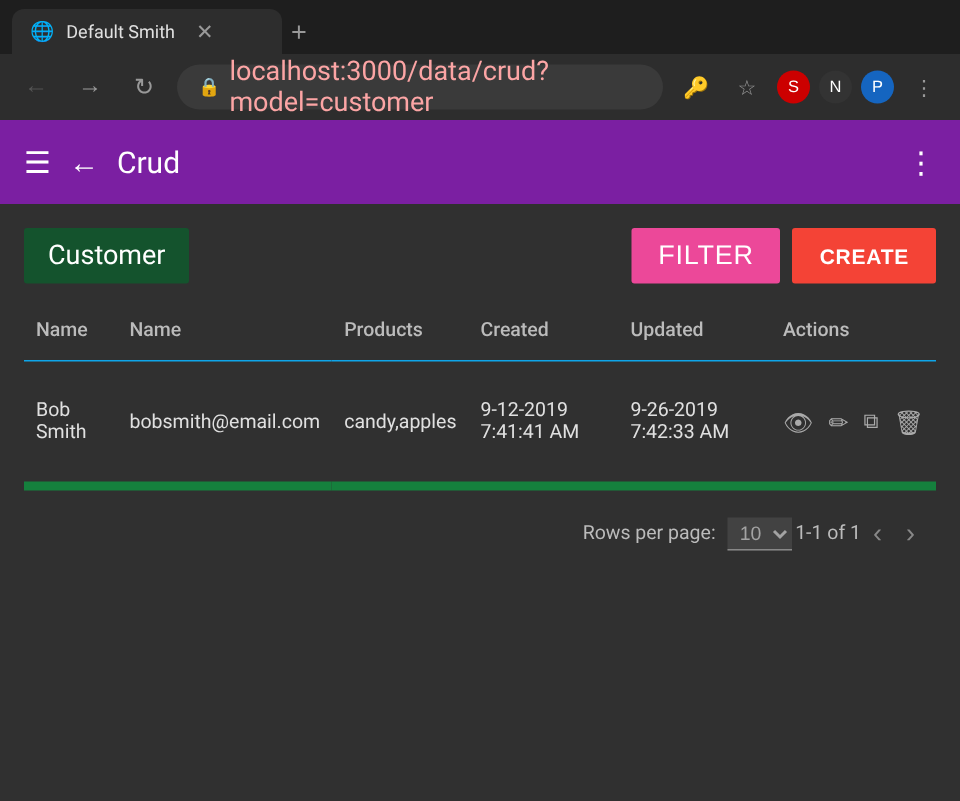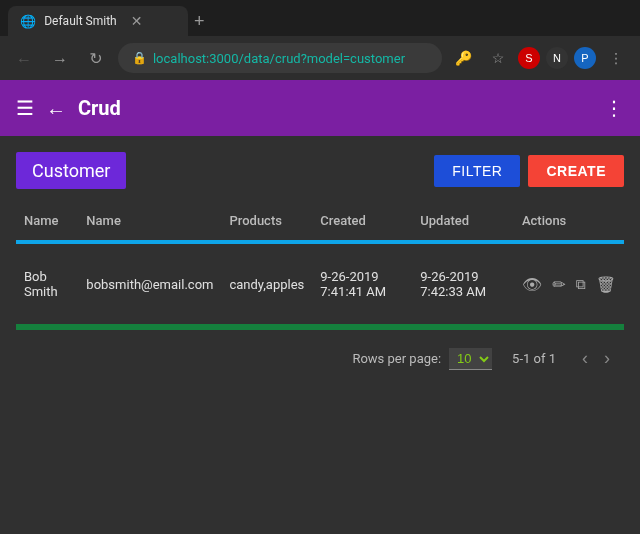--- a/index.html
+++ b/index.html
@@ -11,51 +11,51 @@
     .browser-tab { display: flex; align-items: center; background: #2d2d2d; border-radius: 8px 8px 0 0; padding: 0 12px; height: 30px; min-width: 180px; font-size: 12px; color: #ccc; gap: 8px; }
     .browser-tab .tab-title { color: #e0e0e0; font-size: 12px; }
     .browser-tab .tab-close { color: #999; cursor: pointer; font-size: 14px; margin-left: 6px; }
     .browser-new-tab { background: none; border: none; color: #999; font-size: 18px; cursor: pointer; padding: 0 6px; }
 
     .browser-toolbar { display: flex; align-items: center; padding: 6px 10px; background: #2d2d2d; gap: 8px; height: 44px; }
     .browser-nav-btn { background: none; border: none; color: #999; cursor: pointer; font-size: 16px; padding: 4px; border-radius: 50%; width: 28px; height: 28px; display: flex; align-items: center; justify-content: center; }
     .browser-nav-btn.disabled { color: #555; cursor: default; }
     .browser-address-bar { flex: 1; background: #3a3a3a; border: none; border-radius: 20px; padding: 5px 14px; color: #e0e0e0; font-size: 13px; display: flex; align-items: center; gap: 6px; height: 30px; }
     .address-icon { color: #999; font-size: 12px; }
-    .address-text { color: #14b8a6; font-size: 13px; }
+    .address-text { color: #fca5a5; font-size: 18px; }
     .browser-actions { display: flex; gap: 6px; align-items: center; }
     .browser-action-btn { background: none; border: none; color: #999; cursor: pointer; font-size: 14px; width: 28px; height: 28px; display: flex; align-items: center; justify-content: center; border-radius: 50%; }
 
     
     .app { background: #303030; min-height: calc(534px - 80px); }
 
     .app-toolbar { background: #7b1fa2; display: flex; align-items: center; padding: 0 16px; height: 56px; gap: 12px; }
     .menu-icon { color: #fff; cursor: pointer; font-size: 20px; }
     .back-icon { color: #fff; cursor: pointer; font-size: 20px; }
-    .app-title { color: #fff; font-size: 20px; font-weight: 700; flex: 1; }
+    .app-title { color: #fff; font-size: 20px; font-weight: 400; flex: 1; }
     .more-icon { color: #fff; cursor: pointer; font-size: 20px; }
 
     .content { padding: 16px; }
     .table-header { display: flex; align-items: center; justify-content: space-between; margin-bottom: 16px; }
-    .table-title { color: #fff; font-size: 18px; font-weight: 400; background: #6d28d9; padding: 8px 16px; border-radius: 2px; }
+    .table-title { color: #fff; font-size: 18px; font-weight: 400; background: #14532d; padding: 8px 16px; border-radius: 2px; }
 
     .table-actions { display: flex; gap: 8px; }
-    .btn-filter { background: #1d4ed8; color: #fff; border: none; padding: 8px 18px; font-size: 14px; font-weight: 500; border-radius: 2px; cursor: pointer; letter-spacing: 0.5px; }
+    .btn-filter { background: #ec4899; color: #fff; border: none; padding: 8px 18px; font-size: 18px; font-weight: 500; border-radius: 2px; cursor: pointer; letter-spacing: 0.5px; }
     .btn-create { background: #f44336; color: #fff; border: none; padding: 8px 18px; font-size: 14px; font-weight: 700; border-radius: 2px; cursor: pointer; letter-spacing: 0.5px; }
 
     .data-table { width: 100%; border-collapse: collapse; }
-    .data-table th { color: #bbb; font-size: 13px; font-weight: 500; text-align: left; padding: 8px 8px 12px; border-bottom: 4px solid #0ea5e9; }
+    .data-table th { color: #bbb; font-size: 13px; font-weight: 500; text-align: left; padding: 8px 8px 12px; border-bottom: 1px solid #0ea5e9; }
     .data-table td { color: #e0e0e0; font-size: 13px; padding: 25px 8px; border-bottom: 6px solid #15803d; }
 
     .row-actions { display: flex; gap: 10px; align-items: center; }
     .action-icon { color: #aaa; cursor: pointer; font-size: 16px; }
 
-    .pagination { display: flex; align-items: center; justify-content: flex-end; padding: 16px 8px; gap: 20px; }
+    .pagination { display: flex; align-items: center; justify-content: flex-end; padding: 16px 8px; gap: 2px; }
     .rows-per-page { display: flex; align-items: center; gap: 8px; color: #bbb; font-size: 13px; }
-    .rows-select { background: #424242; color: #84cc16; border: none; border-bottom: 1px solid #888; padding: 2px 4px; font-size: 13px; cursor: pointer; }
+    .rows-select { background: #424242; color: #a3a3a3; border: none; border-bottom: 1px solid #888; padding: 2px 4px; font-size: 13px; cursor: pointer; }
     .page-info { color: #bbb; font-size: 13px; }
     .page-nav { display: flex; gap: 4px; }
     .page-nav-btn { background: none; border: none; color: #888; cursor: pointer; font-size: 18px; padding: 2px 6px; border-radius: 50%; }
   </style>
 </head>
 <body>
 
 <div class="browser-chrome">
   <div class="browser-tab-bar">
     <div class="browser-tab">
@@ -110,21 +110,21 @@
           <th>Created</th>
           <th>Updated</th>
           <th>Actions</th>
         </tr>
       </thead>
       <tbody id="table-body">
       <tr>
       <td>Bob Smith</td>
       <td>bobsmith@email.com</td>
       <td>candy,apples</td>
-      <td>9-26-2019 7:41:41 AM</td>
+      <td>9-12-2019 7:41:41 AM</td>
       <td>9-26-2019 7:42:33 AM</td>
       <td>
         <div class="row-actions">
           <span class="action-icon" title="View">👁</span>
           <span class="action-icon" title="Edit">✏</span>
           <span class="action-icon" title="Copy" style="font-size:14px;">⧉</span>
           <span class="action-icon" title="Delete">🗑</span>
         </div>
       </td>
     </tr>
@@ -133,20 +133,20 @@
 
     <div class="pagination">
       <div class="rows-per-page">
         <span>Rows per page:</span>
         <select class="rows-select">
           <option>10</option>
           <option>25</option>
           <option>50</option>
         </select>
       </div>
-      <span class="page-info">5-1 of 1</span>
+      <span class="page-info">1-1 of 1</span>
       <div class="page-nav">
         <button class="page-nav-btn">‹</button>
         <button class="page-nav-btn">›</button>
       </div>
     </div>
   </div>
 </div>
 
 </body></html>

